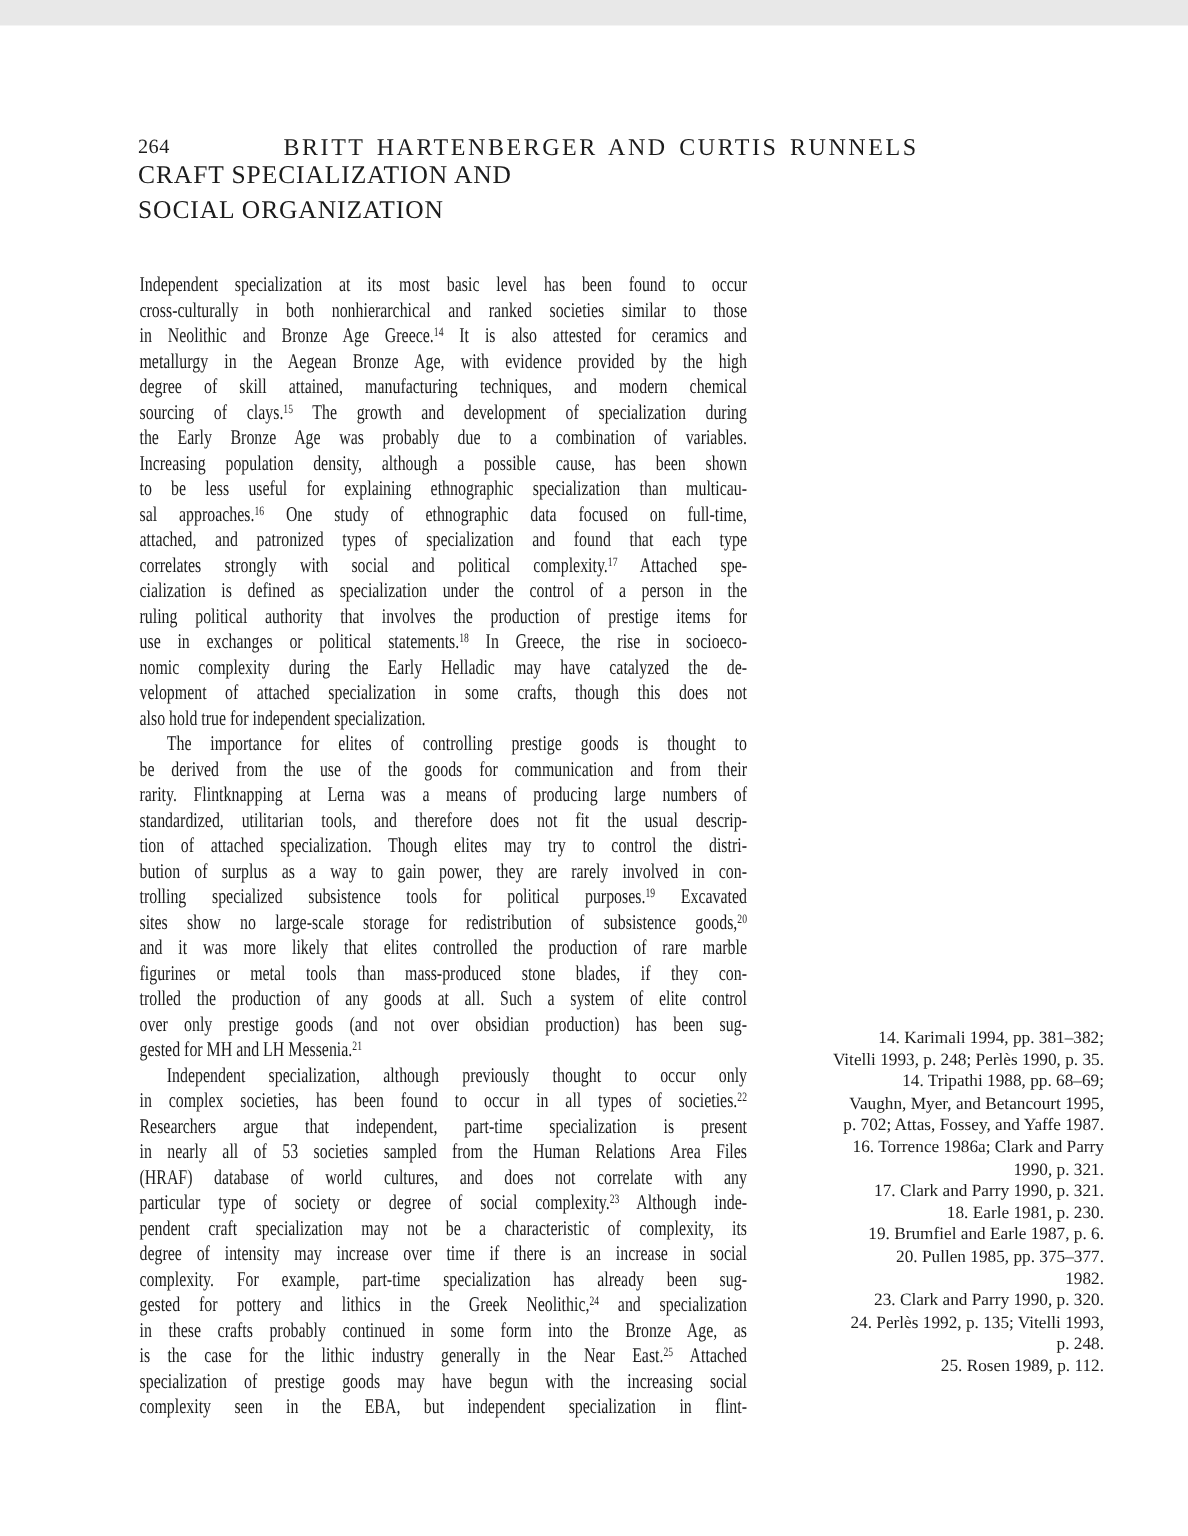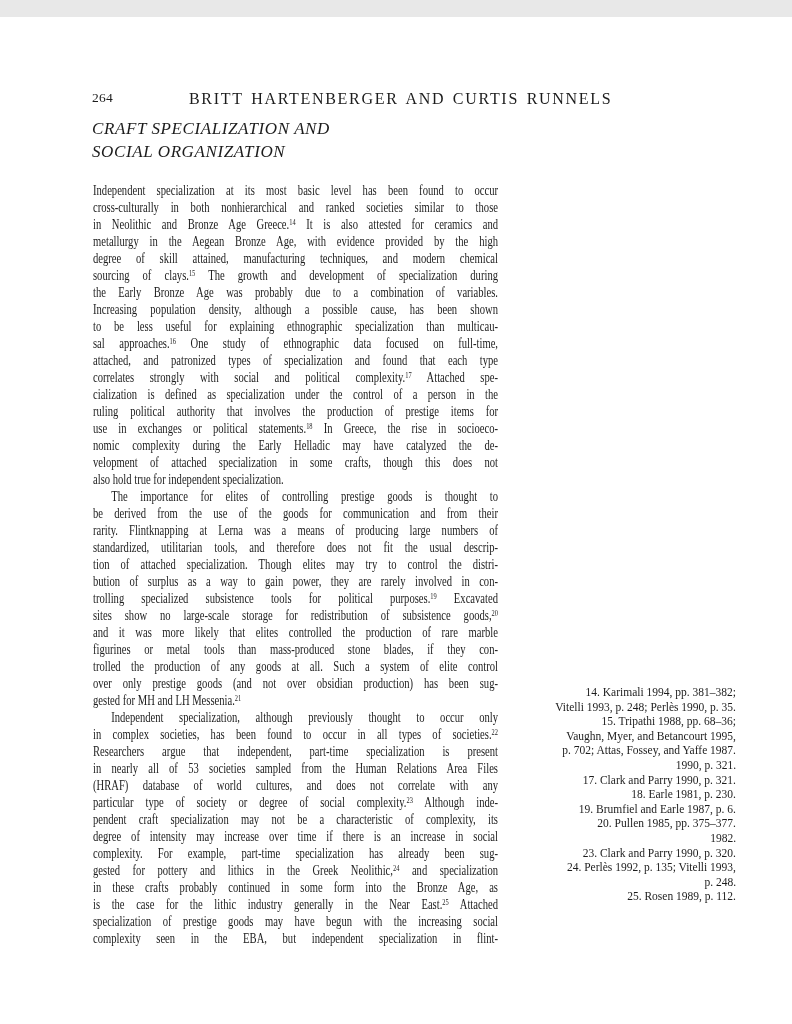--- a/index.html
+++ b/index.html
@@ -29,25 +29,24 @@
     font-size: 16px;
     line-height: 14px;
     letter-spacing: 1.7px;
     word-spacing: 2px;
     white-space: nowrap;
   }
   
   .section-title {
     position: absolute;
     left: 92px;
-    top: 100px;
+    top: 88px;
     font-size: 17px;
     line-height: 23px;
     letter-spacing: 0.6px;
-    font-style: italic;
   }
   
   .body-column {
     position: absolute;
     left: 93px;
     top: 165px;
     width: 535px;
     transform: scaleX(0.757);
     transform-origin: 0 0;
   }
@@ -141,23 +140,24 @@
       <div class="bline just">gested for pottery and lithics in the Greek Neolithic,<sup>24</sup> and specialization</div>
       <div class="bline just">in these crafts probably continued in some form into the Bronze Age, as</div>
       <div class="bline just">is the case for the lithic industry generally in the Near East.<sup>25</sup> Attached</div>
       <div class="bline just">specialization of prestige goods may have begun with the increasing social</div>
       <div class="bline just">complexity seen in the EBA, but independent specialization in flint-</div>
     </div>
 
   <div class="footnotes-column">
       <div class="fnline indent">14. Karimali 1994, pp. 381–382;</div>
       <div class="fnline">Vitelli 1993, p. 248; Perlès 1990, p. 35.</div>
-      <div class="fnline indent">15. Tripathi 1988, pp. 68–36;</div>
+      <div class="fnline indent">14. Tripathi 1988, pp. 68–69;</div>
       <div class="fnline">Vaughn, Myer, and Betancourt 1995,</div>
       <div class="fnline">p. 702; Attas, Fossey, and Yaffe 1987.</div>
+      <div class="fnline indent">16. Torrence 1986a; Clark and Parry</div>
       <div class="fnline">1990, p. 321.</div>
       <div class="fnline indent">17. Clark and Parry 1990, p. 321.</div>
       <div class="fnline indent">18. Earle 1981, p. 230.</div>
       <div class="fnline indent">19. Brumfiel and Earle 1987, p. 6.</div>
       <div class="fnline indent">20. Pullen 1985, pp. 375–377.</div>
       <div class="fnline">1982.</div>
       <div class="fnline indent">23. Clark and Parry 1990, p. 320.</div>
       <div class="fnline indent">24. Perlès 1992, p. 135; Vitelli 1993,</div>
       <div class="fnline">p. 248.</div>
       <div class="fnline indent">25. Rosen 1989, p. 112.</div>

